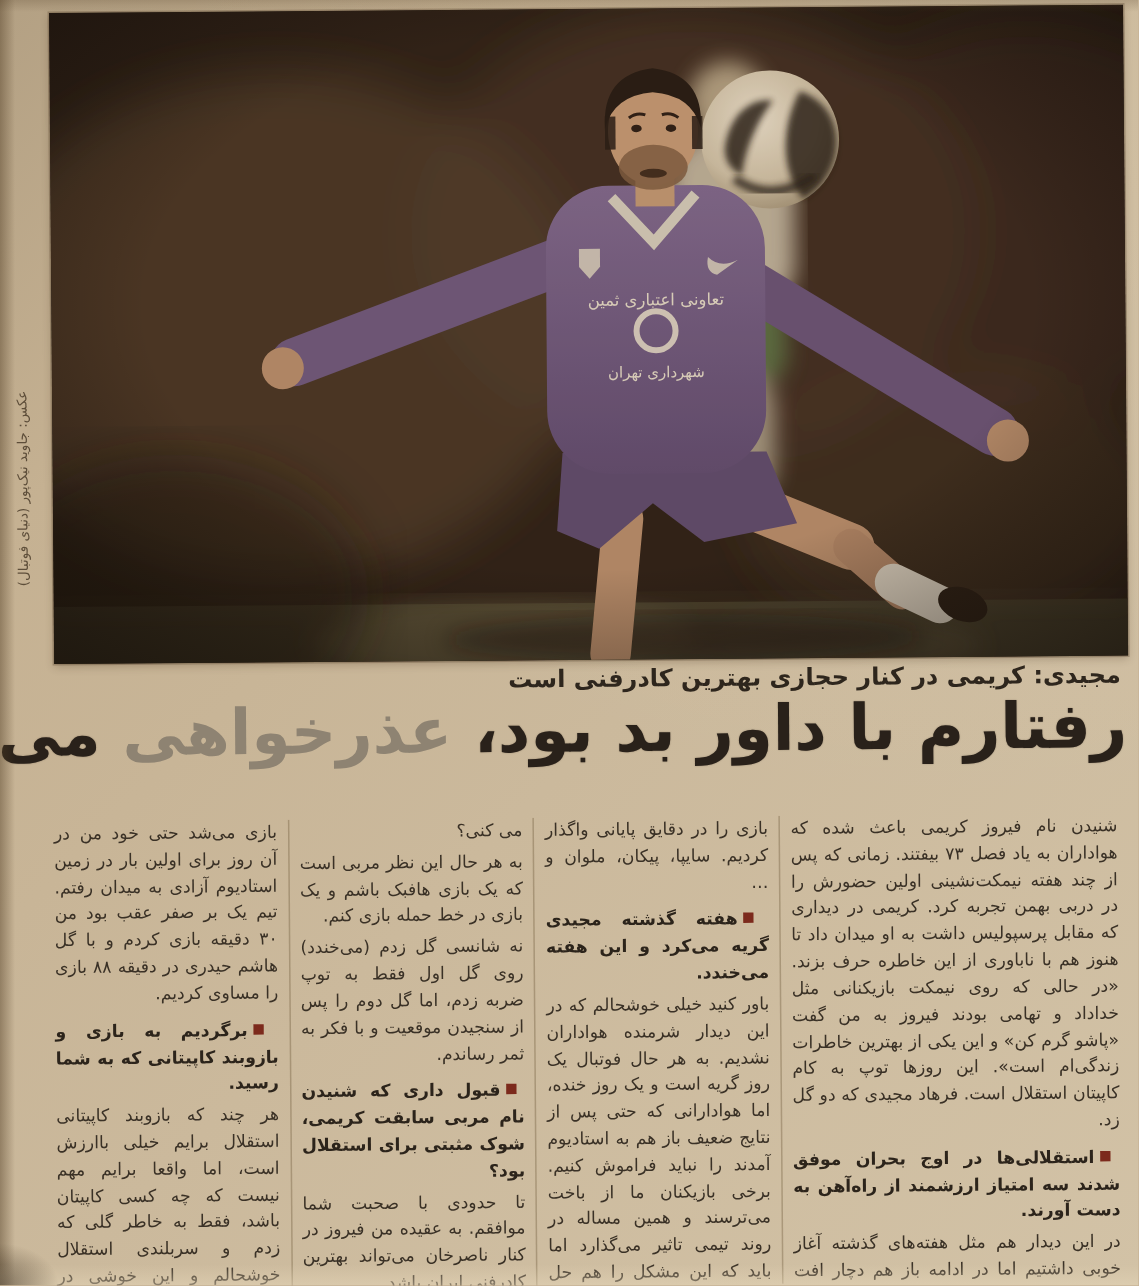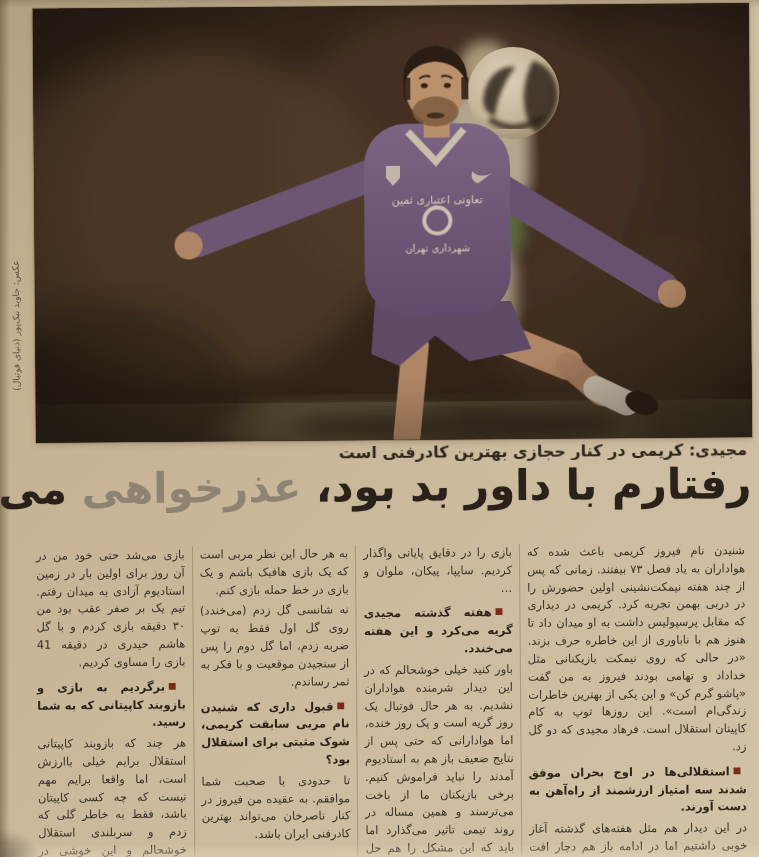--- a/index.html
+++ b/index.html
@@ -190,27 +190,28 @@
           <p class="lead">شنیدن نام فیروز کریمی باعث شده که هواداران به یاد فصل ۷۳ بیفتند. زمانی که پس از چند هفته نیمکت‌نشینی اولین حضورش را در دربی بهمن تجربه کرد. کریمی در دیداری که مقابل پرسپولیس داشت به او میدان داد تا هنوز هم با ناباوری از این خاطره حرف بزند. «در حالی که روی نیمکت بازیکنانی مثل خداداد و تهامی بودند فیروز به من گفت «پاشو گرم کن» و این یکی از بهترین خاطرات زندگی‌ام است». این روزها توپ به کام کاپیتان استقلال است. فرهاد مجیدی که دو گل زد.</p>
           <p class="q"><span class="qmark">■</span>استقلالی‌ها در اوج بحران موفق شدند سه امتیاز ارزشمند از راه‌آهن به دست آورند.</p>
           <p class="a">در این دیدار هم مثل هفته‌های گذشته آغاز خوبی داشتیم اما در ادامه باز هم دچار افت شدیم و خوشبختانه توانستیم سه امتیاز این دیدار را به دست آوریم.</p>
         </div>
         <div class="col">
           <p class="lead">بازی را در دقایق پایانی واگذار کردیم. سایپا، پیکان، ملوان و …</p>
           <p class="q"><span class="qmark">■</span>هفته گذشته مجیدی گریه می‌کرد و این هفته می‌خندد.</p>
           <p class="a">باور کنید خیلی خوشحالم که در این دیدار شرمنده هواداران نشدیم. به هر حال فوتبال یک روز گریه است و یک روز خنده، اما هوادارانی که حتی پس از نتایج ضعیف باز هم به استادیوم آمدند را نباید فراموش کنیم. برخی بازیکنان ما از باخت می‌ترسند و همین مساله در روند تیمی تاثیر می‌گذارد اما باید که این مشکل را هم حل کنیم.</p>
         </div>
         <div class="col">
+          <p class="lead">می کنی؟</p>
           <p class="a">به هر حال این نظر مربی است که یک بازی هافبک باشم و یک بازی در خط حمله بازی کنم.</p>
           <p class="a">نه شانسی گل زدم (می‌خندد) روی گل اول فقط به توپ ضربه زدم، اما گل دوم را پس از سنجیدن موقعیت و با فکر به ثمر رساندم.</p>
           <p class="q"><span class="qmark">■</span>قبول داری که شنیدن نام مربی سابقت کریمی، شوک مثبتی برای استقلال بود؟</p>
           <p class="a">تا حدودی با صحبت شما موافقم. به عقیده من فیروز در کنار ناصرخان می‌تواند بهترین کادرفنی ایران باشد.</p>
         </div>
         <div class="col">
-          <p class="lead">بازی می‌شد حتی خود من در آن روز برای اولین بار در زمین استادیوم آزادی به میدان رفتم. تیم یک بر صفر عقب بود من ۳۰ دقیقه بازی کردم و با گل هاشم حیدری در دقیقه 41 بازی را مساوی کردیم.</p>
+          <p class="lead">بازی می‌شد حتی خود من در آن روز برای اولین بار در زمین استادیوم آزادی به میدان رفتم. تیم یک بر صفر عقب بود من ۳۰ دقیقه بازی کردم و با گل هاشم حیدری در دقیقه ۸۸ بازی را مساوی کردیم.</p>
           <p class="q"><span class="qmark">■</span>برگردیم به بازی و بازوبند کاپیتانی که به شما رسید.</p>
           <p class="a">هر چند که بازوبند کاپیتانی استقلال برایم خیلی باارزش است، اما واقعا برایم مهم نیست که چه کسی کاپیتان باشد، فقط به خاطر گلی که زدم و سربلندی استقلال خوشحالم و این خوشی در ذهنم ماند.</p>
         </div>
       </div>
 
   </div>
 
   <div class="shade-top"></div>
   <div class="edge-left"></div>
   <div class="edge-bottom"></div>

